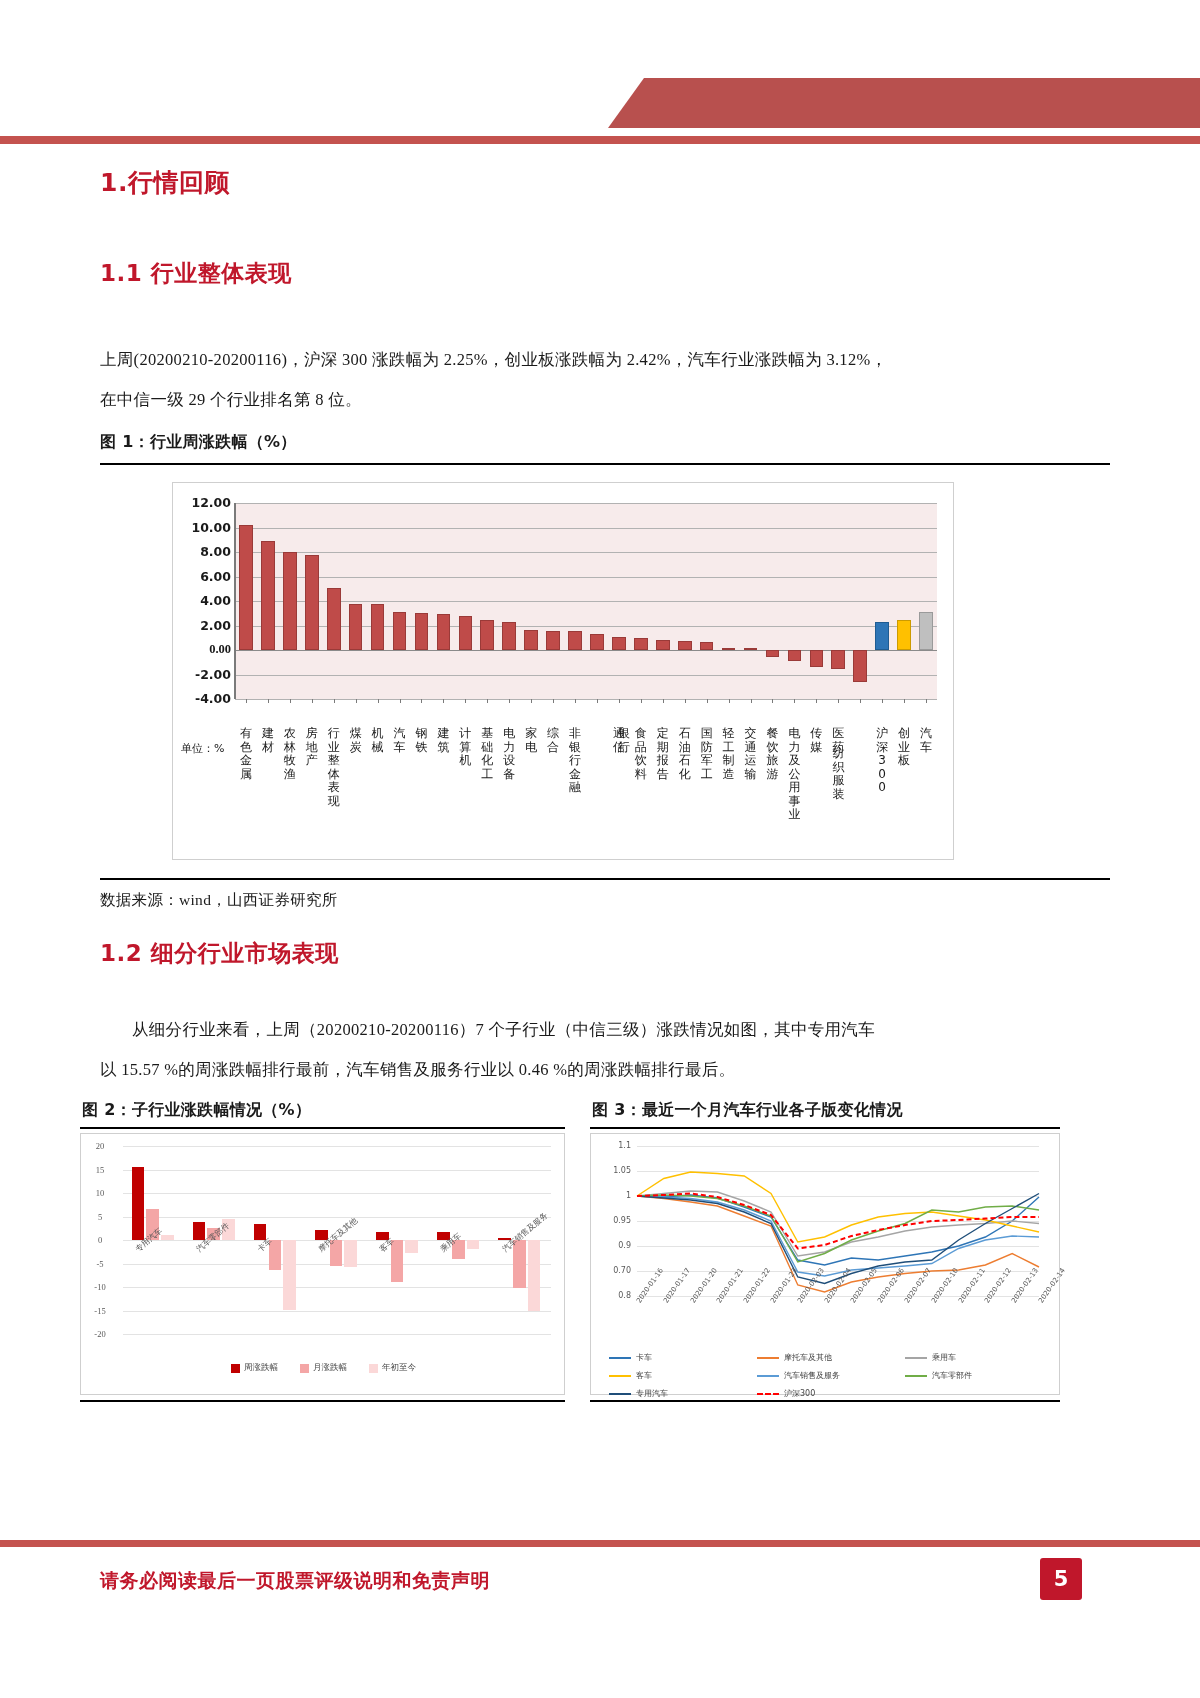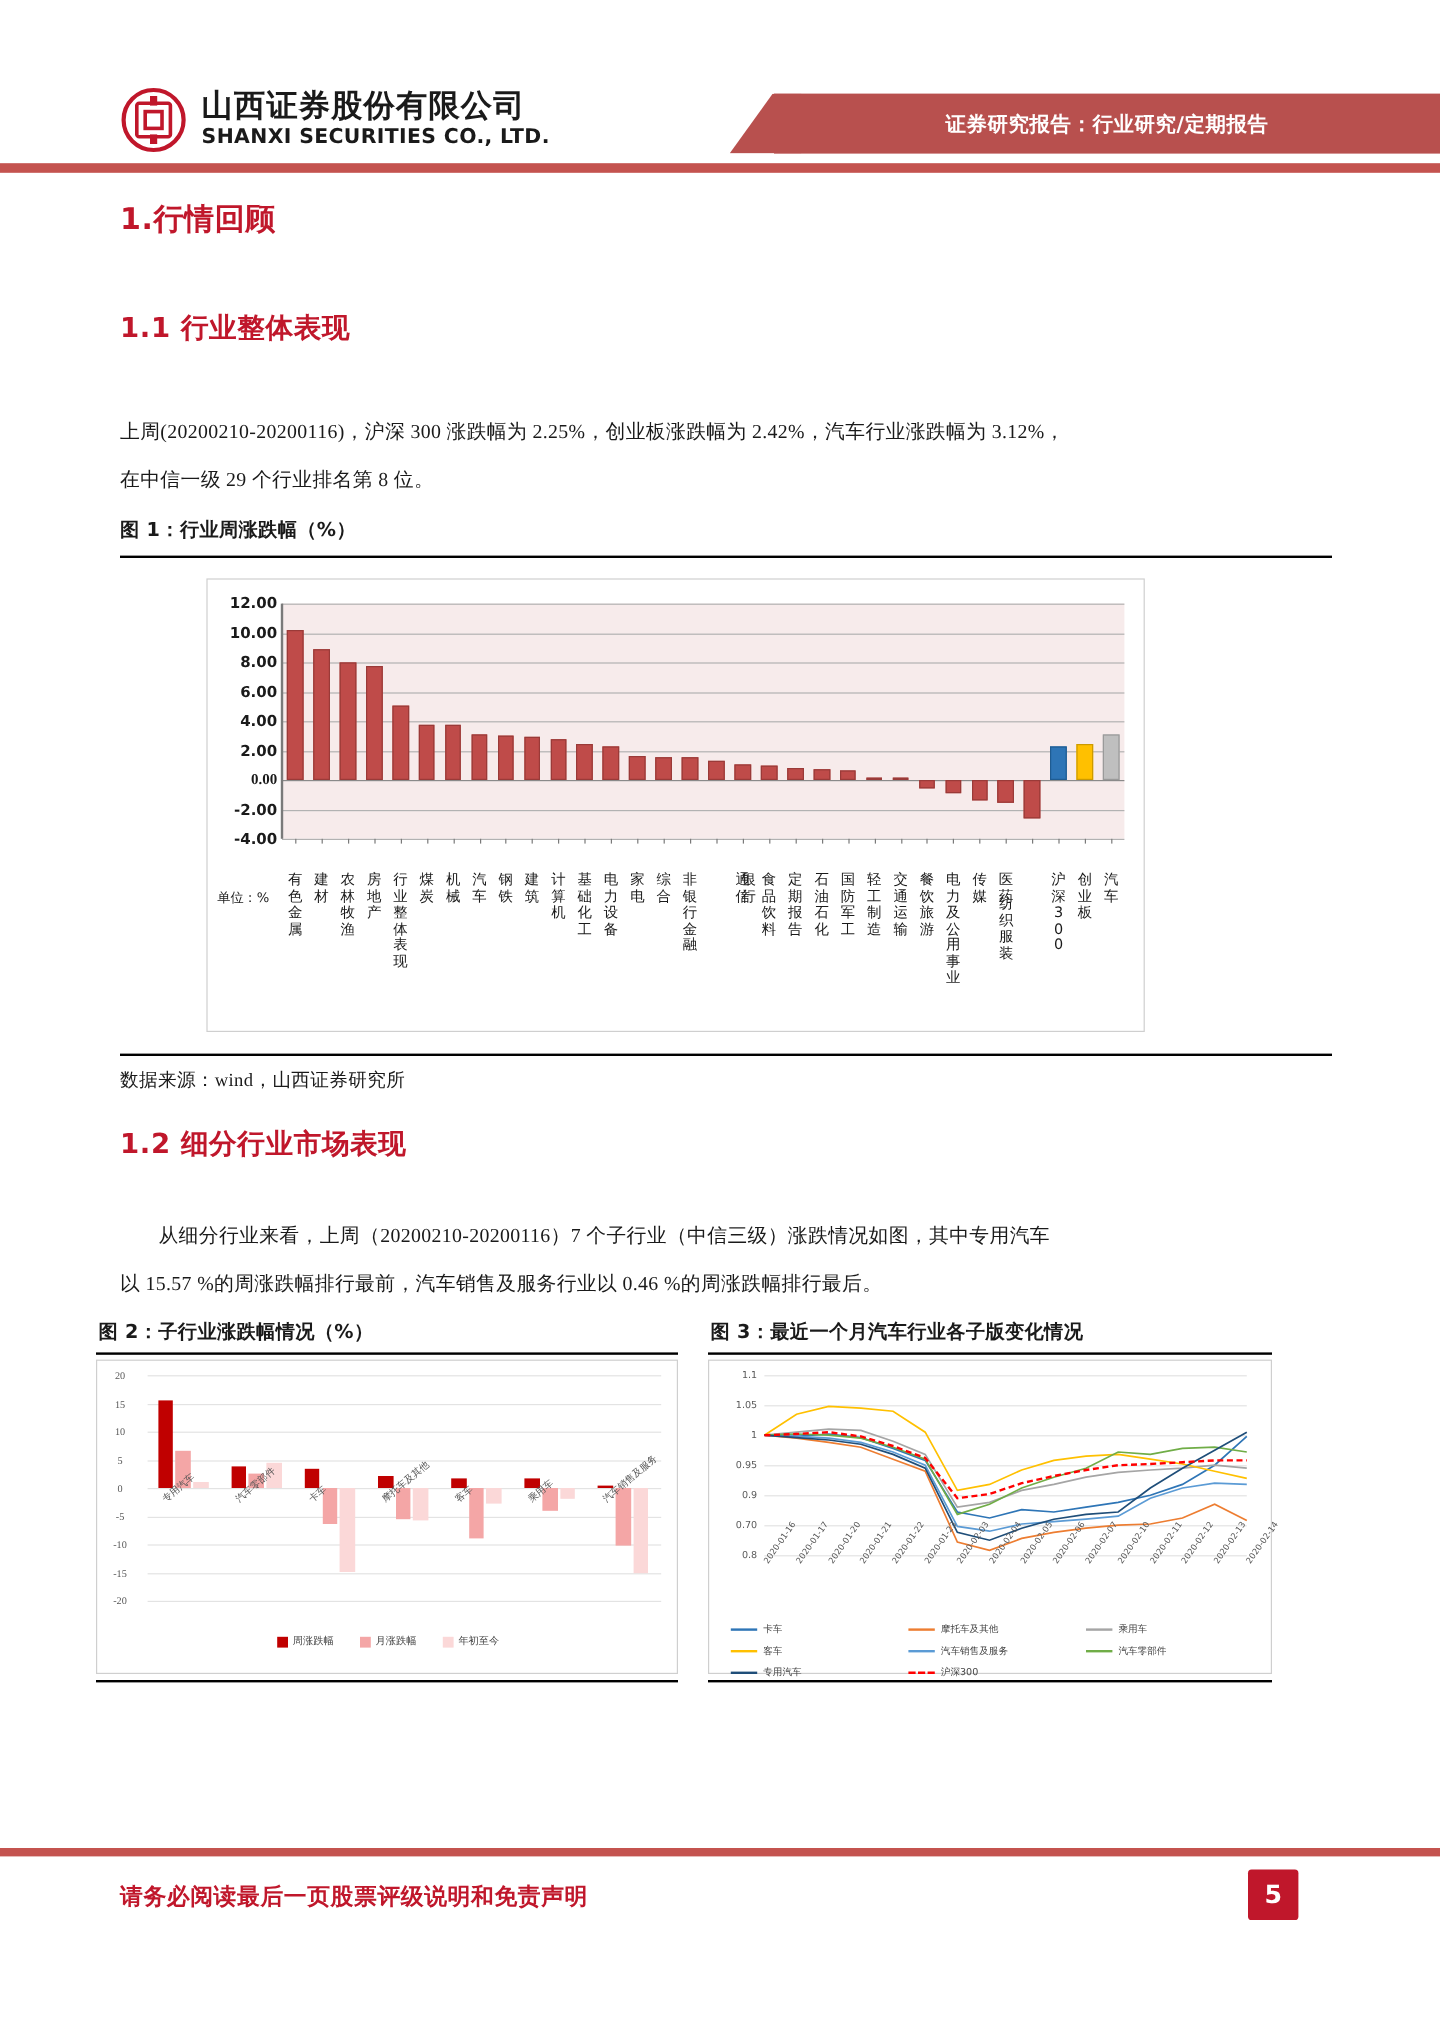--- a/index.html
+++ b/index.html
@@ -159,38 +159,22 @@
     position:absolute; left:1040px; top:1558px; width:42px; height:42px;
     background:#c0172b; color:#ffffff; border-radius:3px;
     display:flex; align-items:center; justify-content:center;
     font-family:"DejaVu Sans", sans-serif; font-weight:bold; font-size:21px;
   }
 </style>
 </head>
 <body>
 
 <div id="header">
-  <div class="logo-wrap">
-    <div class="logo-mark">
-      <svg width="56" height="56" viewBox="0 0 56 56">
-        <circle cx="28" cy="28" r="25" fill="none" stroke="#c0172b" stroke-width="3.5"></circle>
-        <rect x="14" y="14" width="28" height="28" rx="2" fill="none" stroke="#c0172b" stroke-width="3"></rect>
-        <rect x="21" y="21" width="14" height="14" fill="none" stroke="#c0172b" stroke-width="3"></rect>
-        <rect x="25" y="8" width="6" height="8" fill="#c0172b"></rect>
-        <rect x="25" y="40" width="6" height="8" fill="#c0172b"></rect>
-      </svg>
-    </div>
-    <div class="logo-txt">
-      <div class="logo-cn">山西证券股份有限公司</div>
-      <div class="logo-en">SHANXI SECURITIES CO., LTD.</div>
-    </div>
-  </div>
   <div class="hdr-band-slant"></div>
   <div class="hdr-band"></div>
-  <div class="hdr-band-text">证券研究报告：行业研究/定期报告</div>
   <div class="hdr-rule"></div>
 </div>
 
 <div class="h1" style="left:100px; top:166px;">1.行情回顾</div>
 <div class="h2" style="left:100px; top:258px;">1.1 行业整体表现</div>
 
 <div class="para" style="left:100px; top:338px; width:1010px;">上周(20200210-20200116)，沪深 300 涨跌幅为 2.25%，创业板涨跌幅为 2.42%，汽车行业涨跌幅为 3.12%，</div>
 <div class="para" style="left:100px; top:378px; width:1010px;">在中信一级 29 个行业排名第 8 位。</div>
 
 <div class="figcap" style="left:100px; top:432px;">图 1：行业周涨跌幅（%）</div>

